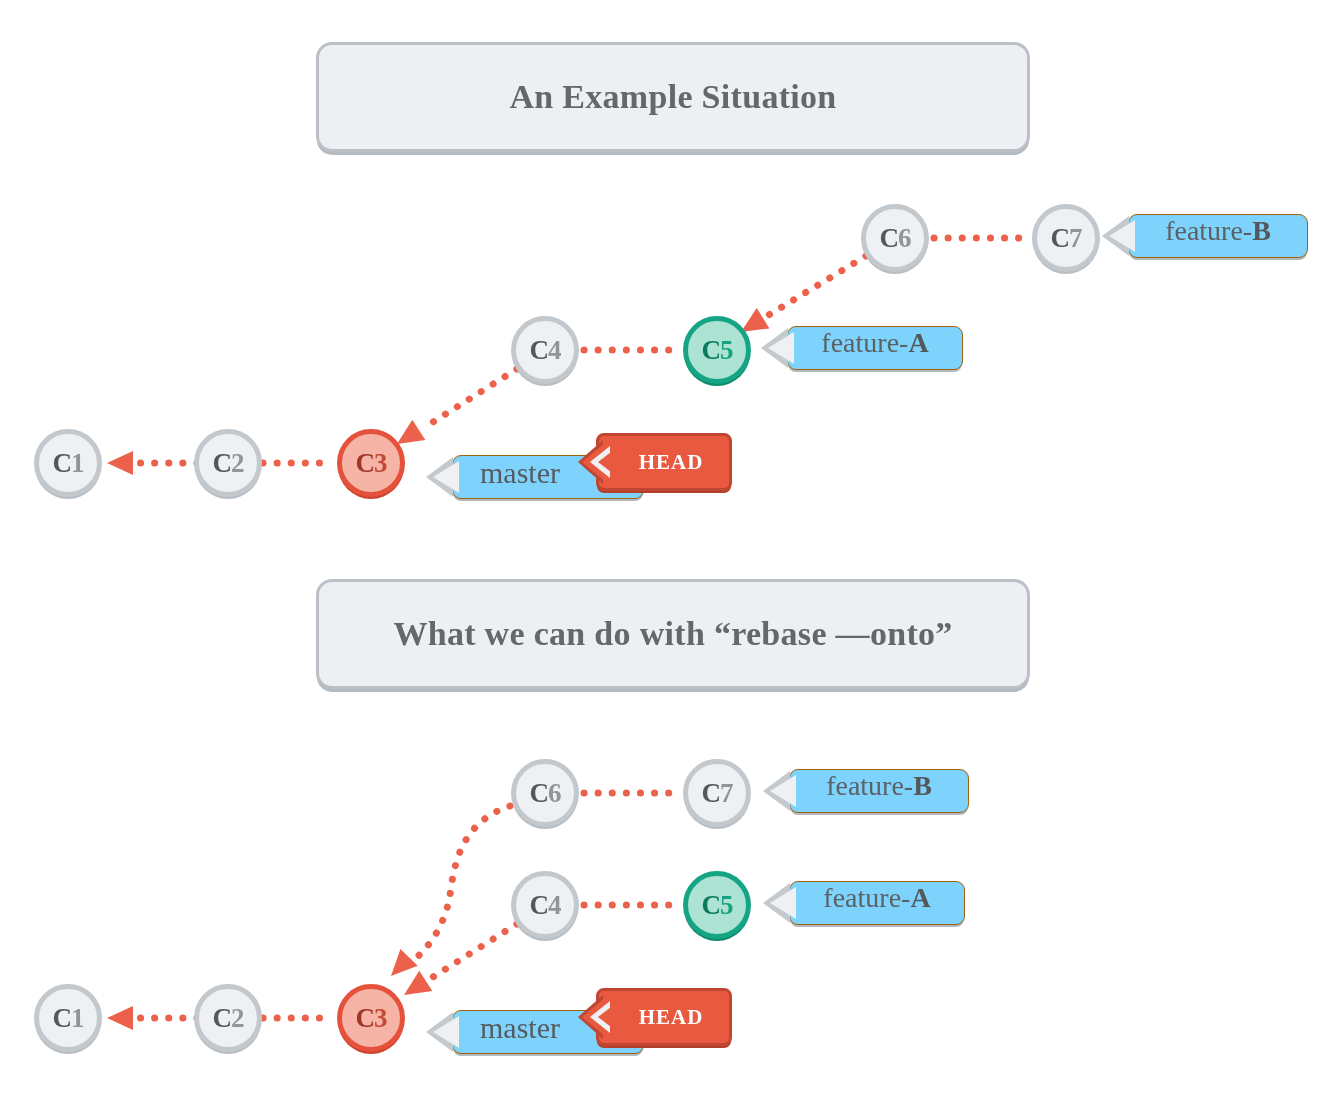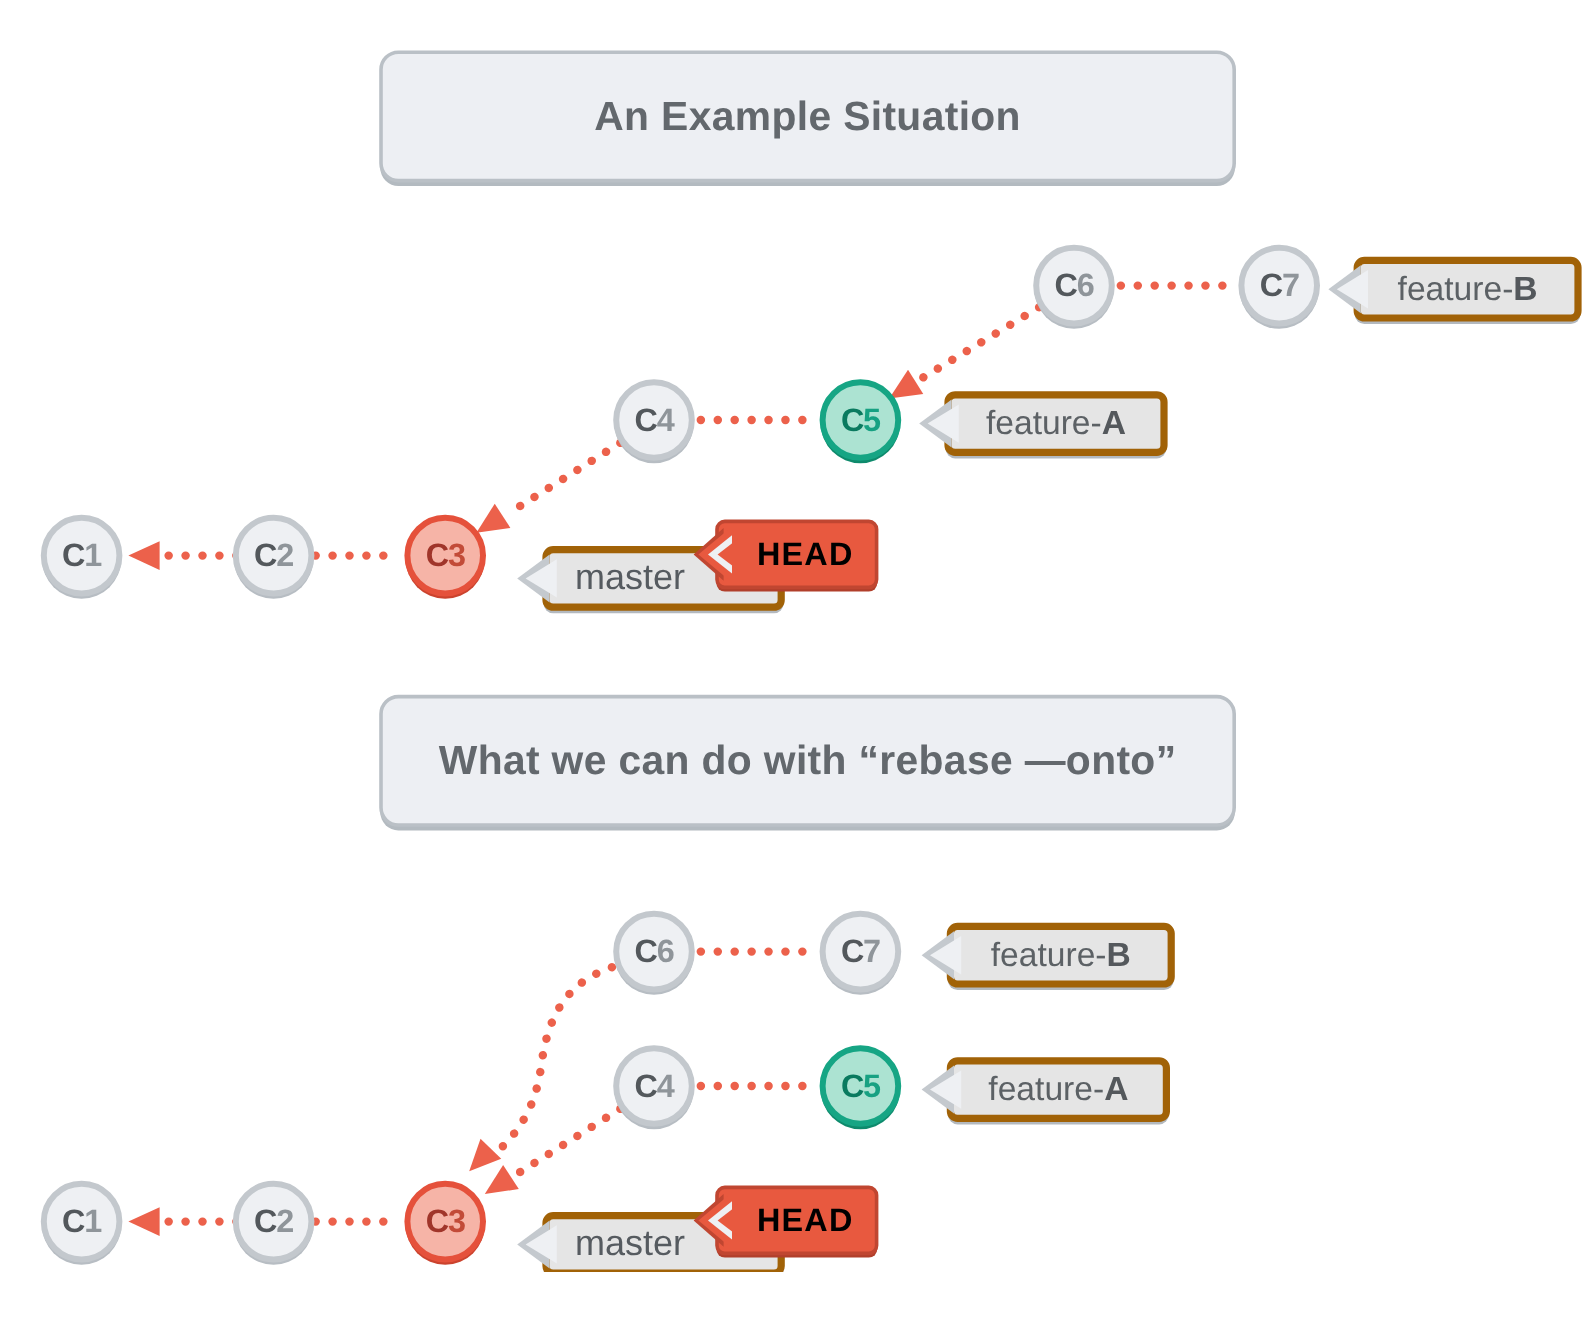--- a/index.html
+++ b/index.html
@@ -1,17 +1,17 @@
 <!DOCTYPE html>
 <html><head>
 <meta charset="utf-8">
 <style>
   html,body{margin:0;padding:0;background:#ffffff;}
   body{font-family:"Liberation Sans", sans-serif;}
-  #stage{position:relative;width:1330px;height:1060px;background:#ffffff;overflow:hidden;}
+  #stage{position:relative;width:1330px;height:1060px;background:#ffffff;overflow:hidden;font-family:Liberation Serif, serif;}
 
   svg.edges{position:absolute;left:0;top:0;z-index:0;}
 
   
   .title-box{
     position:absolute;width:708px;height:104px;left:316px;
     background:#EDEFF3;border:3px solid #BAC0C6;border-radius:16px;
     box-shadow:0 4px 0 -1px #B3BAC0;
     display:flex;align-items:center;justify-content:center;
     color:#63686D;font-size:34px;font-weight:700;letter-spacing:.3px;
@@ -32,23 +32,23 @@
   .commit.red{background:#F6B4A7;border-color:#E5513B;box-shadow:0 3px 0 -1px #CB432E;}
   .commit.red .c-pre{color:#A0352A;}
   .commit.red .c-num{color:#C24B38;}
   .commit.teal{background:#ACE3D2;border-color:#16A584;box-shadow:0 3px 0 -1px #0E8A6C;}
   .commit.teal .c-pre{color:#0A7A5F;}
   .commit.teal .c-num{color:#17A182;}
 
   
   .tag{
     position:absolute;height:42px;
-    background:#e5e5e5;border:6px solid #a16207;border-radius:9px;
+    background:#7dd3fc;border:1px solid #a16207;border-radius:9px;
     box-shadow:0 3px 0 -1px #B3B9BF;
-    display:flex;align-items:center;justify-content:center;
+    display:flex;align-items:flex-start;justify-content:center;
     color:#5C6165;font-size:28px;
     z-index:1;
   }
   .tag .tag-text b{font-weight:700;color:#54585C;}
   .pointer{position:absolute;left:0;top:50%;width:0;height:0;}
   .pointer::before{
     content:"";position:absolute;left:-27px;top:-20px;
     border:20px solid transparent;border-left:0;border-right:27px solid #C4C9CE;
   }
   .pointer::after{
@@ -59,21 +59,21 @@
   .master-tag .tag-text{padding-right:56px;color:#565B60;}
 
   
   .head-tag{
     position:absolute;width:130px;height:52px;
     background:#E8593F;border:3px solid #C04631;border-radius:8px;
     box-shadow:0 3px 0 -1px #B13F2B;
     display:flex;align-items:center;justify-content:center;
     z-index:3;
   }
-  .head-text{color:#000000;font-weight:700;font-size:27px;letter-spacing:1px;padding-left:14px;}
+  .head-text{color:#ffffff;font-weight:700;font-size:21px;letter-spacing:1px;padding-left:14px;}
   .hc{position:absolute;top:50%;width:0;height:0;}
   .hc1{left:-21px;margin-top:-22px;border:22px solid transparent;border-left:0;border-right:25px solid #C04631;}
   .hc2{left:-17px;margin-top:-20px;border:20px solid transparent;border-left:0;border-right:24px solid #E8593F;}
   .hc3{left:-9px;margin-top:-16px;border:16px solid transparent;border-left:0;border-right:20px solid #EEF0F3;}
   .hc4{left:-1px;margin-top:-13px;border:13px solid transparent;border-left:0;border-right:17px solid #E8593F;}
 </style>
 </head>
 <body>
 
 <div id="stage">

